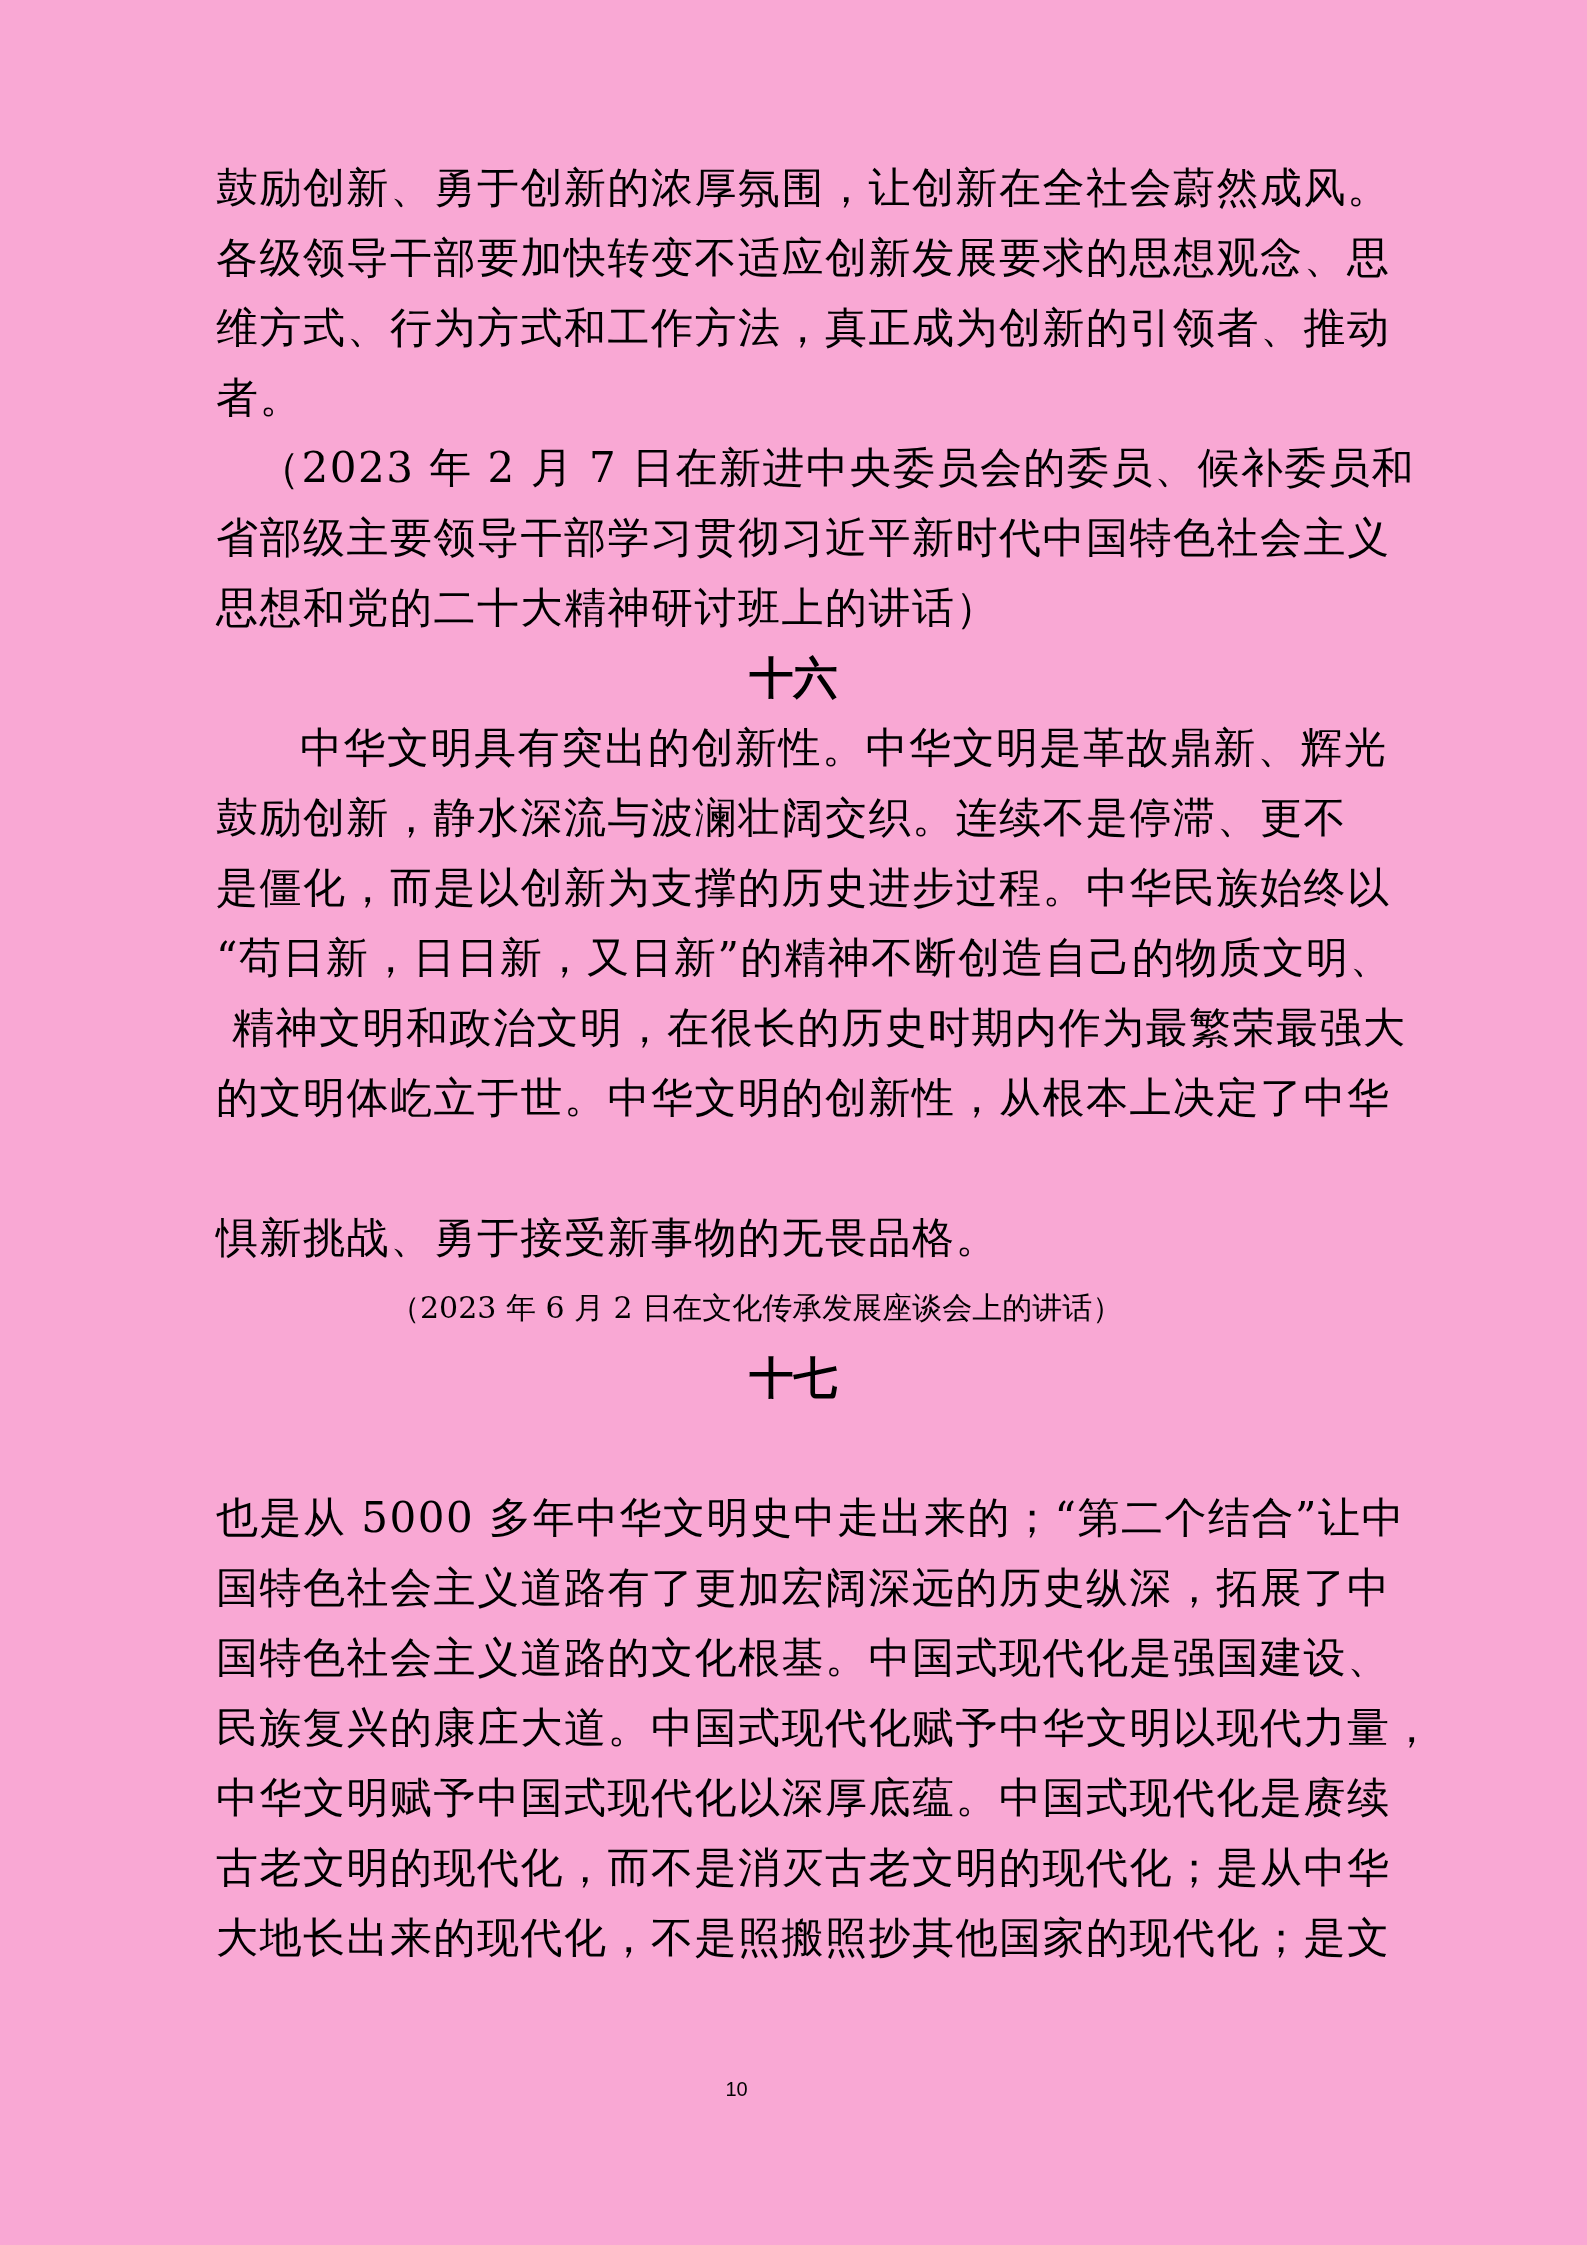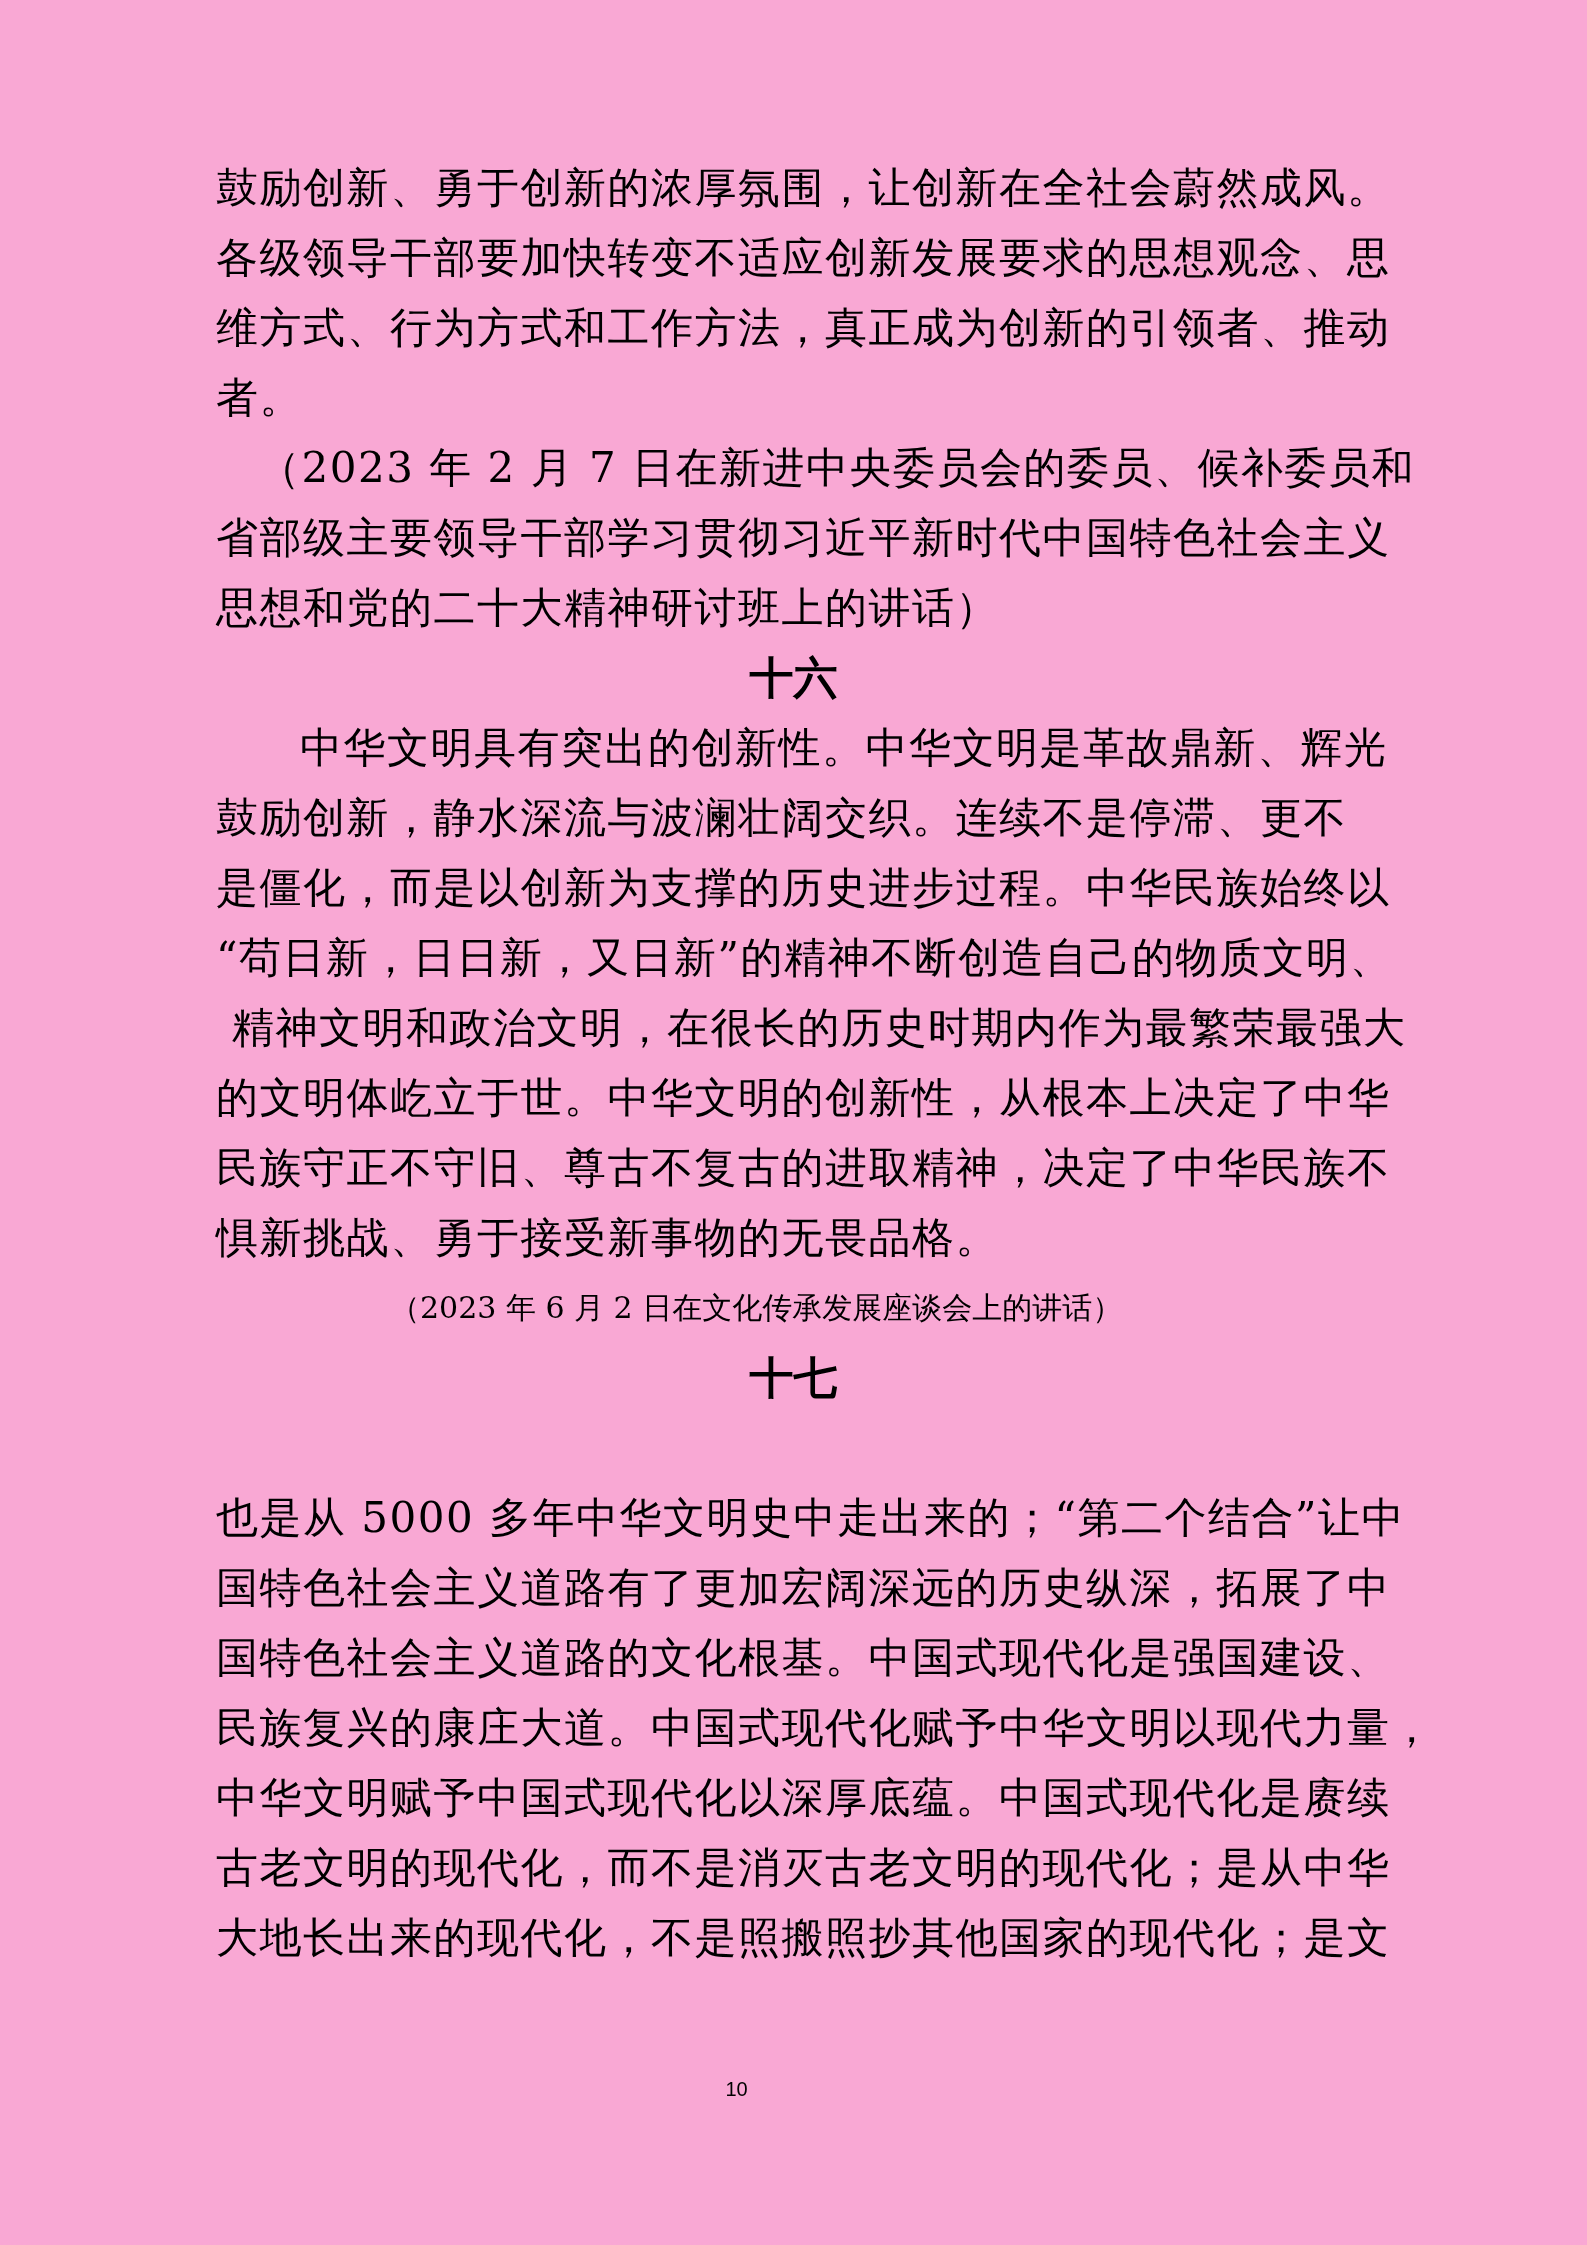--- a/index.html
+++ b/index.html
@@ -80,21 +80,20 @@
   <div class="line" style="top:573px;">思想和党的二十大精神研讨班上的讲话）</div>
 
   <div class="heading" style="top:643px;">十六</div>
 
   <div class="line indent" style="top:713px;">中华文明具有突出的创新性。中华文明是革故鼎新、辉光</div>
   <div class="line" style="top:783px;">鼓励创新，静水深流与波澜壮阔交织。连续不是停滞、更不</div>
   <div class="line" style="top:853px;">是僵化，而是以创新为支撑的历史进步过程。中华民族始终以</div>
   <div class="line" style="top:923px;">“苟日新，日日新，又日新”的精神不断创造自己的物质文明、</div>
   <div class="line" style="top:993px;margin-left:16px;">精神文明和政治文明，在很长的历史时期内作为最繁荣最强大</div>
   <div class="line" style="top:1063px;">的文明体屹立于世。中华文明的创新性，从根本上决定了中华</div>
-  <div class="line" style="top:1133px;">民族守正不守旧、尊古不复古的进取精神，决定了中华民族不</div>
   <div class="line" style="top:1203px;">惧新挑战、勇于接受新事物的无畏品格。</div>
 
   <div class="source-right" style="top:1273px;">（2023 年 6 月 2 日在文化传承发展座谈会上的讲话）</div>
 
   <div class="heading" style="top:1343px;">十七</div>
 
   <div class="line" style="top:1483px;">也是从 5000 多年中华文明史中走出来的；“第二个结合”让中</div>
   <div class="line" style="top:1553px;">国特色社会主义道路有了更加宏阔深远的历史纵深，拓展了中</div>
   <div class="line" style="top:1623px;">国特色社会主义道路的文化根基。中国式现代化是强国建设、</div>
   <div class="line" style="top:1693px;">民族复兴的康庄大道。中国式现代化赋予中华文明以现代力量，</div>

